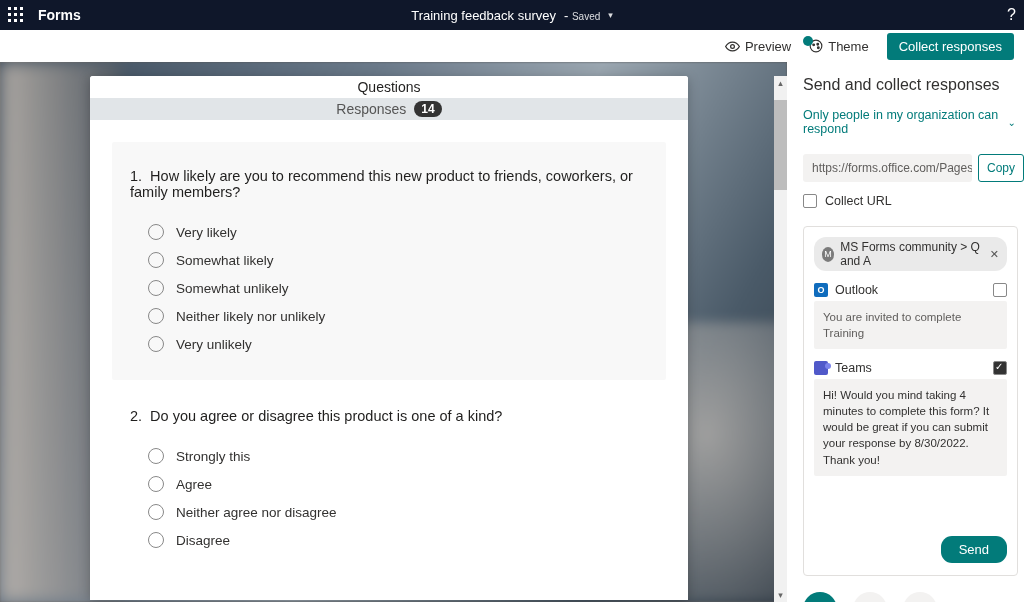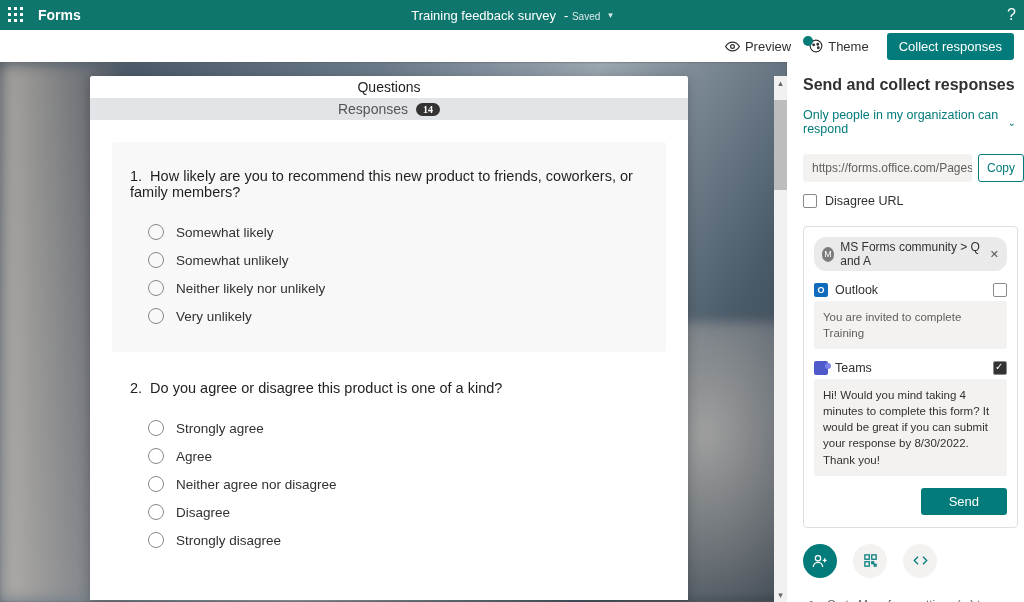--- a/index.html
+++ b/index.html
@@ -1,18 +1,18 @@
 <!DOCTYPE html>
 <html><head>
 <meta charset="utf-8">
 <style>
   * { box-sizing: border-box; margin: 0; padding: 0; font-family: 'Segoe UI', -apple-system, sans-serif; }
   body { width: 1024px; height: 602px; overflow: hidden; background: #fff; }
 
-  .top-bar { height: 30px; background: #0f766e; display: flex; align-items: center; color: #fff; padding: 0 8px; position: relative; }
+  .top-bar { height: 30px; background: #0f172a; display: flex; align-items: center; color: #fff; padding: 0 8px; position: relative; }
   .waffle { width: 16px; height: 16px; display: grid; grid-template-columns: repeat(3,1fr); grid-template-rows: repeat(3,1fr); gap: 2px; margin-right: 14px; }
   .waffle span { background: #fff; width: 3px; height: 3px; }
   .app-name { font-size: 14px; font-weight: 600; }
   .center-title { position: absolute; left: 50%; transform: translateX(-50%); display: flex; align-items: center; gap: 8px; font-size: 13px; }
   .saved { opacity: .85; font-size: 10px; }
   .chev-down { font-size: 9px; opacity: .85; }
   .help-icon { margin-left: auto; font-size: 16px; }
 
   .toolbar { height: 32px; display: flex; align-items: center; justify-content: flex-end; gap: 18px; padding: 0 10px; font-size: 13px; color: #323130; }
   .tb-item { display: flex; align-items: center; gap: 5px; cursor: pointer; }
@@ -26,37 +26,37 @@
   .canvas-wrap { flex:1; position:relative; background:#555; overflow:hidden; }
   .bg-img { position:absolute; inset:0; background: linear-gradient(120deg,#3a4a5a 0%, #6b7a8a 35%, #9aa6b0 55%, #4a5a68 80%, #2a3540 100%); filter: blur(1px); }
   .bg-img::before { content:''; position:absolute; left:0; top:0; width:120px; height:100%; background:linear-gradient(90deg, rgba(200,190,180,.8), rgba(120,110,100,.3)); filter:blur(8px);}
   .bg-img::after { content:''; position:absolute; right:0; bottom:0; width:200px; height:280px; background: radial-gradient(ellipse at 60% 40%, rgba(220,210,200,.6), rgba(80,90,100,.2)); filter:blur(6px);}
 
   .form-card { position:absolute; left:90px; top:14px; width:598px; background:#fff; border-radius:3px 3px 0 0; box-shadow: 0 2px 12px rgba(0,0,0,.25); }
   .tabs { display:flex; height:44px; border-radius:3px 3px 0 0; overflow:hidden;flex-direction:column; }
   .tab { flex:1; display:flex; align-items:center; justify-content:center; gap:8px; font-size:14px; cursor:pointer; }
   .tab.active { background:#fff; color:#201f1e; font-weight:400; }
   .tab.inactive { background:#e1e5e8; color:#555; }
-  .resp-badge { background:#333; color:#fff; border-radius:10px; padding:1px 7px; font-size:10px; font-weight:600;font-family:Liberation Serif, serif; }
+  .resp-badge { background:#333; color:#fff; border-radius:10px; padding:1px 7px; font-size:12px; font-weight:600; }
 
   .q-area { padding: 22px 22px 10px 22px; height: 480px; overflow:auto; }
   .q-block { background:#f8f8f8; padding: 26px 18px 22px 18px; margin-bottom:28px; border-radius:2px; }
   .q-block.plain { background:transparent; padding-top:0; }
   .q-title { font-size:14.5px; color:#201f1e; margin-bottom:18px; }
   .q-num { margin-right:4px; }
   .opt { display:flex; align-items:center; gap:12px; padding:6px 0 6px 18px; font-size:13.5px; color:#323130; }
   .radio { width:16px; height:16px; border:1.5px solid #888; border-radius:50%; flex-shrink:0; }
 
   .vscroll { position:absolute; right:0; top:14px; width:13px; height:calc(100% - 14px); background:#f1f1f1; }
   .vthumb { position:absolute; top:24px; width:100%; height:90px; background:#bdbdbd; }
   .varrow { position:absolute; left:0; width:100%; text-align:center; font-size:9px; color:#666; cursor:pointer; }
   .varrow.up { top:2px; } .varrow.down { bottom:2px; }
 
   .side-panel { width: 237px; background:#fff; padding: 14px 0 0 16px; font-size:13px; color:#323130; overflow:hidden; }
-  .sp-title { font-size:16px; font-weight:700; margin-bottom:14px; }
+  .sp-title { font-size:16px; font-weight:400; margin-bottom:14px; }
   .sp-sub { color:#027b7a; font-size:12.5px; margin-bottom:18px; display:flex; align-items:center; gap:6px; }
   .url-row { display:flex; gap:6px; margin-bottom:12px; }
   .url-box { flex:1; background:#f3f2f1; padding:7px 9px; font-size:12px; color:#605e5c; border-radius:3px; white-space:nowrap; overflow:hidden; }
   .copy-btn { border:1px solid #027b7a; color:#027b7a; padding:6px 8px; border-radius:3px; font-size:12px; cursor:pointer; background:#fff; }
   .shorten-row { display:flex; align-items:center; gap:8px; font-size:12.5px; color:#323130; margin-bottom:18px; }
   .cb { width:14px; height:14px; border:1px solid #888; border-radius:2px; background:#fff; cursor:pointer; }
   .cb.checked { background:#333; position:relative; }
   .cb.checked::after { content:'✓'; color:#fff; font-size:10px; position:absolute; left:1px; top:-1px; }
 
   .share-box { border:1px solid #e1dfdd; border-radius:4px; padding:10px 10px 12px 10px; margin-right:6px; }
@@ -66,21 +66,21 @@
 
   .svc-row { display:flex; align-items:center; gap:7px; font-size:12.5px; margin-bottom:4px; }
   .outlook-ic { background:#0f6cbd; color:#fff; font-size:9px; border-radius:2px; width:14px; height:14px; display:flex; align-items:center; justify-content:center; font-weight:bold;}
   .teams-ic { width:14px; height:14px; background:#5059c9; border-radius:2px; position:relative; }
   .teams-ic::after{content:''; position:absolute; right:-3px; top:2px; width:6px; height:6px; background:#7b83eb; border-radius:50%;}
   .svc-cb { margin-left:auto; }
   .svc-msg { background:#f3f2f1; padding:8px 9px; font-size:11.5px; color:#605e5c; border-radius:2px; margin-bottom:12px; line-height:1.4; }
   .svc-msg.teams { min-height:60px; color:#323130; }
 
   .send-row { display:flex; justify-content:flex-end; }
-  .send-btn { background:#027b7a; color:#fff; padding:6px 28px; border-radius:3px; font-size:13px; cursor:pointer; }
+  .send-btn { background:#027b7a; color:#fff; padding:6px 18px; border-radius:11px; font-size:13px; cursor:pointer;margin-top:48px; }
 
   .circ-row { display:flex; gap:16px; margin:16px 0 18px 0; }
   .circ { width:34px; height:34px; border-radius:50%; display:flex; align-items:center; justify-content:center; cursor:pointer; }
   .circ.active { background:#027b7a; color:#fff; }
   .circ.inactive { background:#f3f2f1; color:#027b7a; }
 
   .tip-row { display:flex; gap:10px; font-size:11.5px; color:#605e5c; line-height:1.5; }
   .tip-ic { flex-shrink:0; margin-top:2px; }
 </style>
 </head>
@@ -142,56 +142,56 @@
         <div class="tab inactive">
           <span>Responses</span>
           <span class="resp-badge">14</span>
         </div>
       </div>
       <div class="q-area" id="qarea">
           <div class="q-block">
             <div class="q-title"><span class="q-num">1.</span> How likely are you to recommend this new product to friends, coworkers, or family members?</div>
             <div class="opt">
               <div class="radio"></div>
+              <span>Very likely</span>
+            </div>
+            <div class="opt">
+              <div class="radio"></div>
               <span>Somewhat likely</span>
             </div>
             <div class="opt">
               <div class="radio"></div>
               <span>Somewhat unlikely</span>
             </div>
             <div class="opt">
               <div class="radio"></div>
               <span>Neither likely nor unlikely</span>
             </div>
             <div class="opt">
               <div class="radio"></div>
               <span>Very unlikely</span>
             </div>
           </div>
           <div class="q-block plain">
             <div class="q-title"><span class="q-num">2.</span> Do you agree or disagree this product is one of a kind?</div>
             <div class="opt">
               <div class="radio"></div>
-              <span>Strongly agree</span>
+              <span>Strongly this</span>
             </div>
             <div class="opt">
               <div class="radio"></div>
               <span>Agree</span>
             </div>
             <div class="opt">
               <div class="radio"></div>
               <span>Neither agree nor disagree</span>
             </div>
             <div class="opt">
               <div class="radio"></div>
               <span>Disagree</span>
-            </div>
-            <div class="opt">
-              <div class="radio"></div>
-              <span>Strongly disagree</span>
             </div>
           </div>
         </div>
     </div>
 
     <div class="vscroll">
       <div class="varrow up">▴</div>
       <div class="vthumb"></div>
       <div class="varrow down">▾</div>
     </div>
@@ -204,21 +204,21 @@
       <span style="font-size:10px;margin-left:auto;margin-right:8px;">⌄</span>
     </div>
 
     <div class="url-row">
       <div class="url-box">https://forms.office.com/Pages/Respon...</div>
       <div class="copy-btn">Copy</div>
     </div>
 
     <div class="shorten-row">
       <div class="cb"></div>
-      <span>Disagree URL</span>
+      <span>Collect URL</span>
     </div>
 
     <div class="share-box">
       <div class="chip">
         <span class="avatar">M</span>
         <span>MS Forms community &gt; Q and A</span>
         <span class="x">✕</span>
       </div>
 
       <div class="svc-row">

